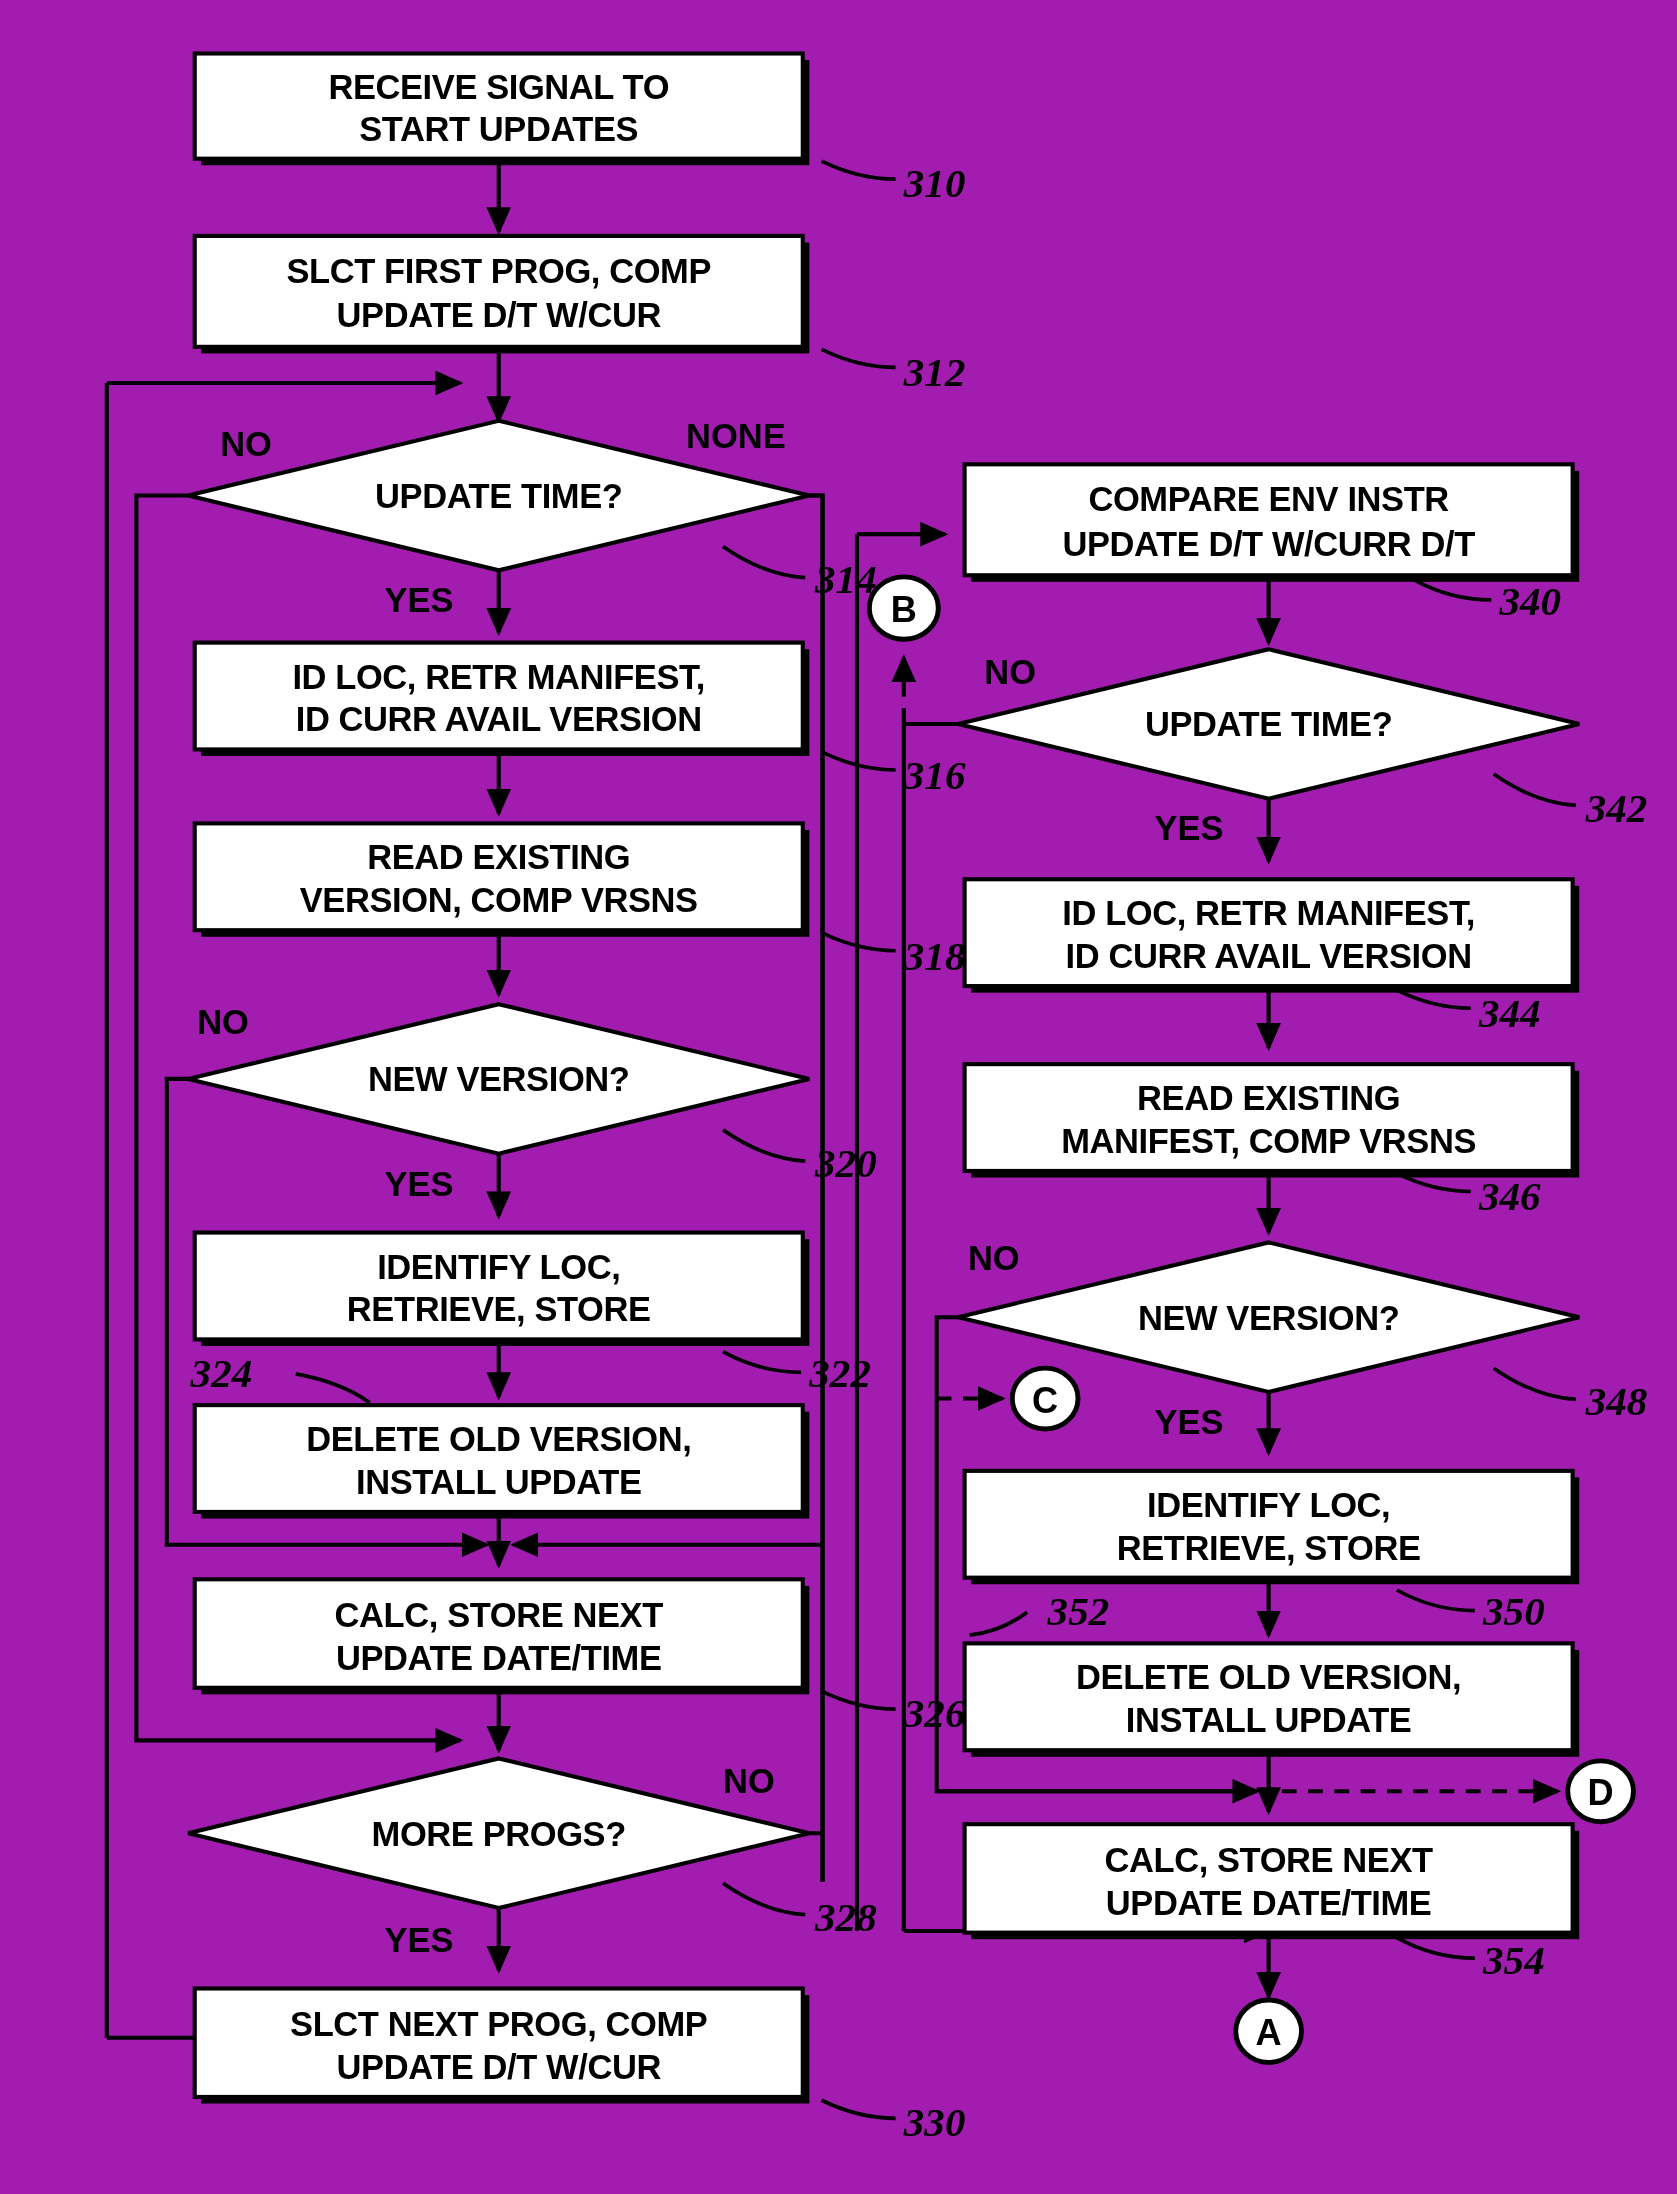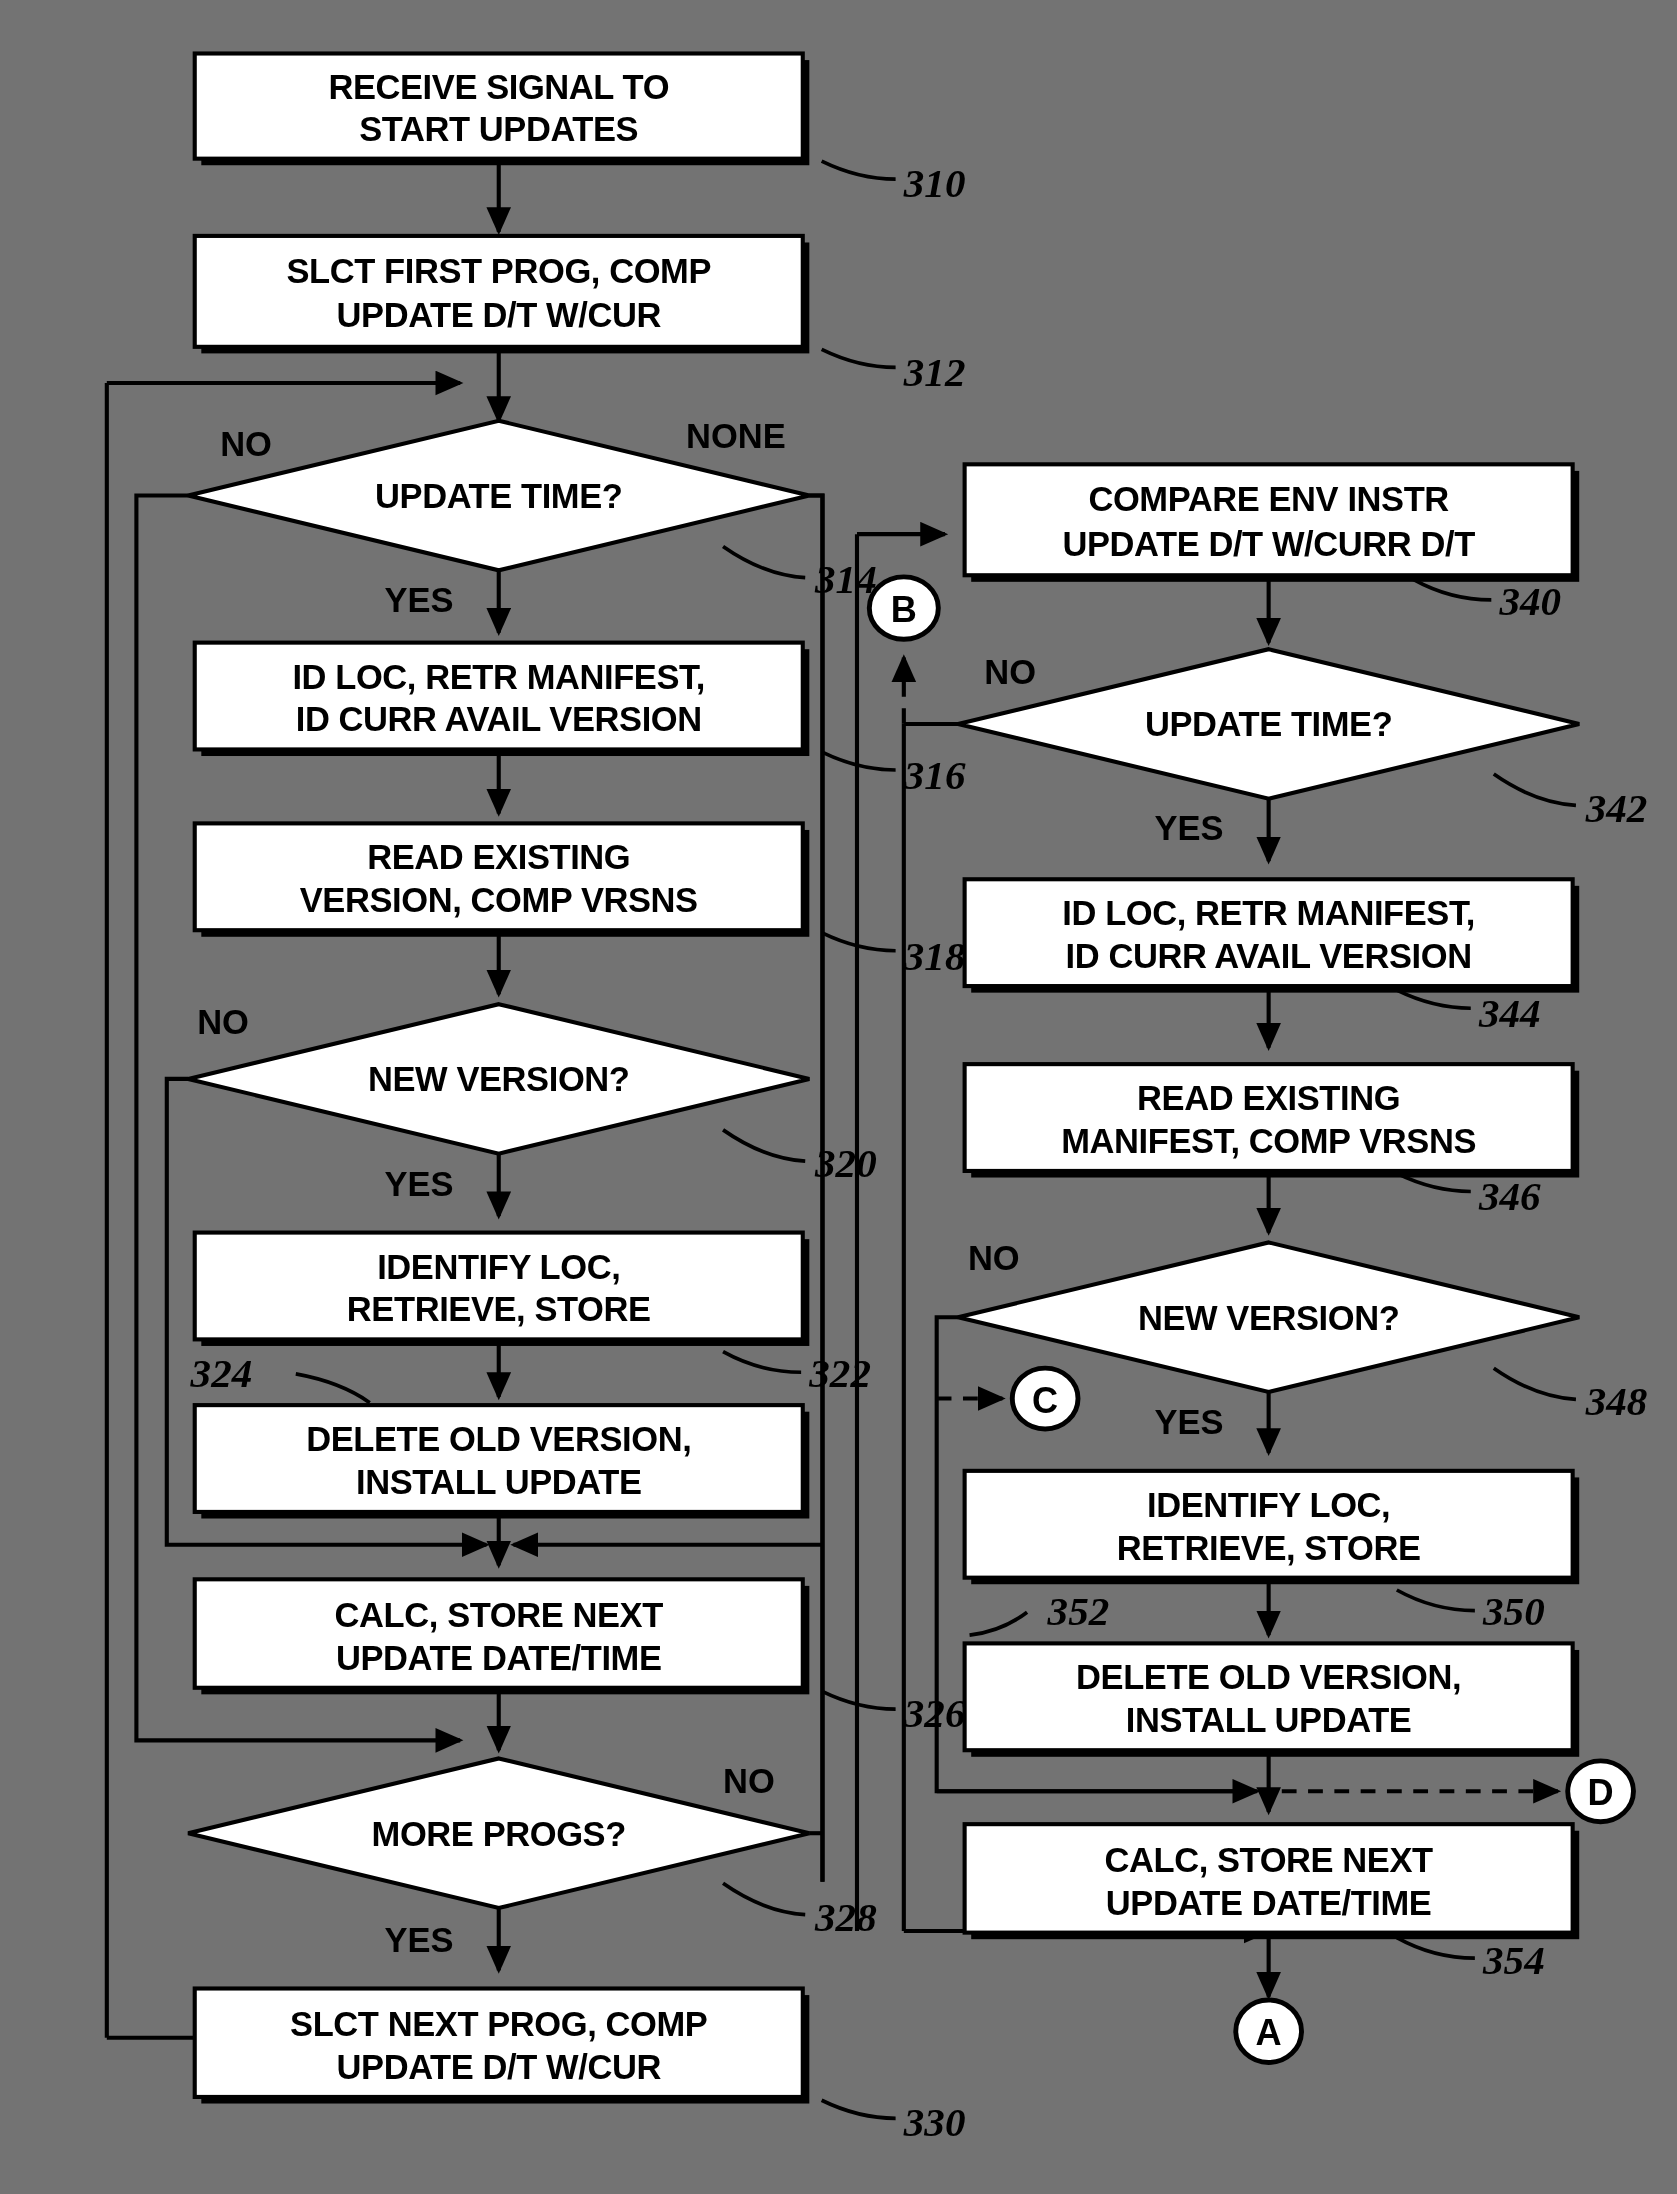--- a/index.html
+++ b/index.html
@@ -1,17 +1,17 @@
 <!DOCTYPE html>
 <html style="font-size:13px"><head>
 <meta charset="utf-8">
 <style>
   html,body{margin:0;padding:0;background:#ffffff;}
   body{font-family:"Liberation Sans", sans-serif;}
-  #stage{position:relative;width:1677px;height:2194px;background:#737373;overflow:hidden;}
+  #stage{position:relative;width:1677px;height:2194px;background:#a21caf;overflow:hidden;}
   svg#flow{position:absolute;left:0;top:0;width:1677px;height:2194px;}
   .boxtxt{
     font-family:"Liberation Sans", sans-serif;
     font-weight:bold;
     font-size:42px;
     letter-spacing:-0.5px;
     text-anchor:middle;
     fill:#000;
   }
   .lbl{

